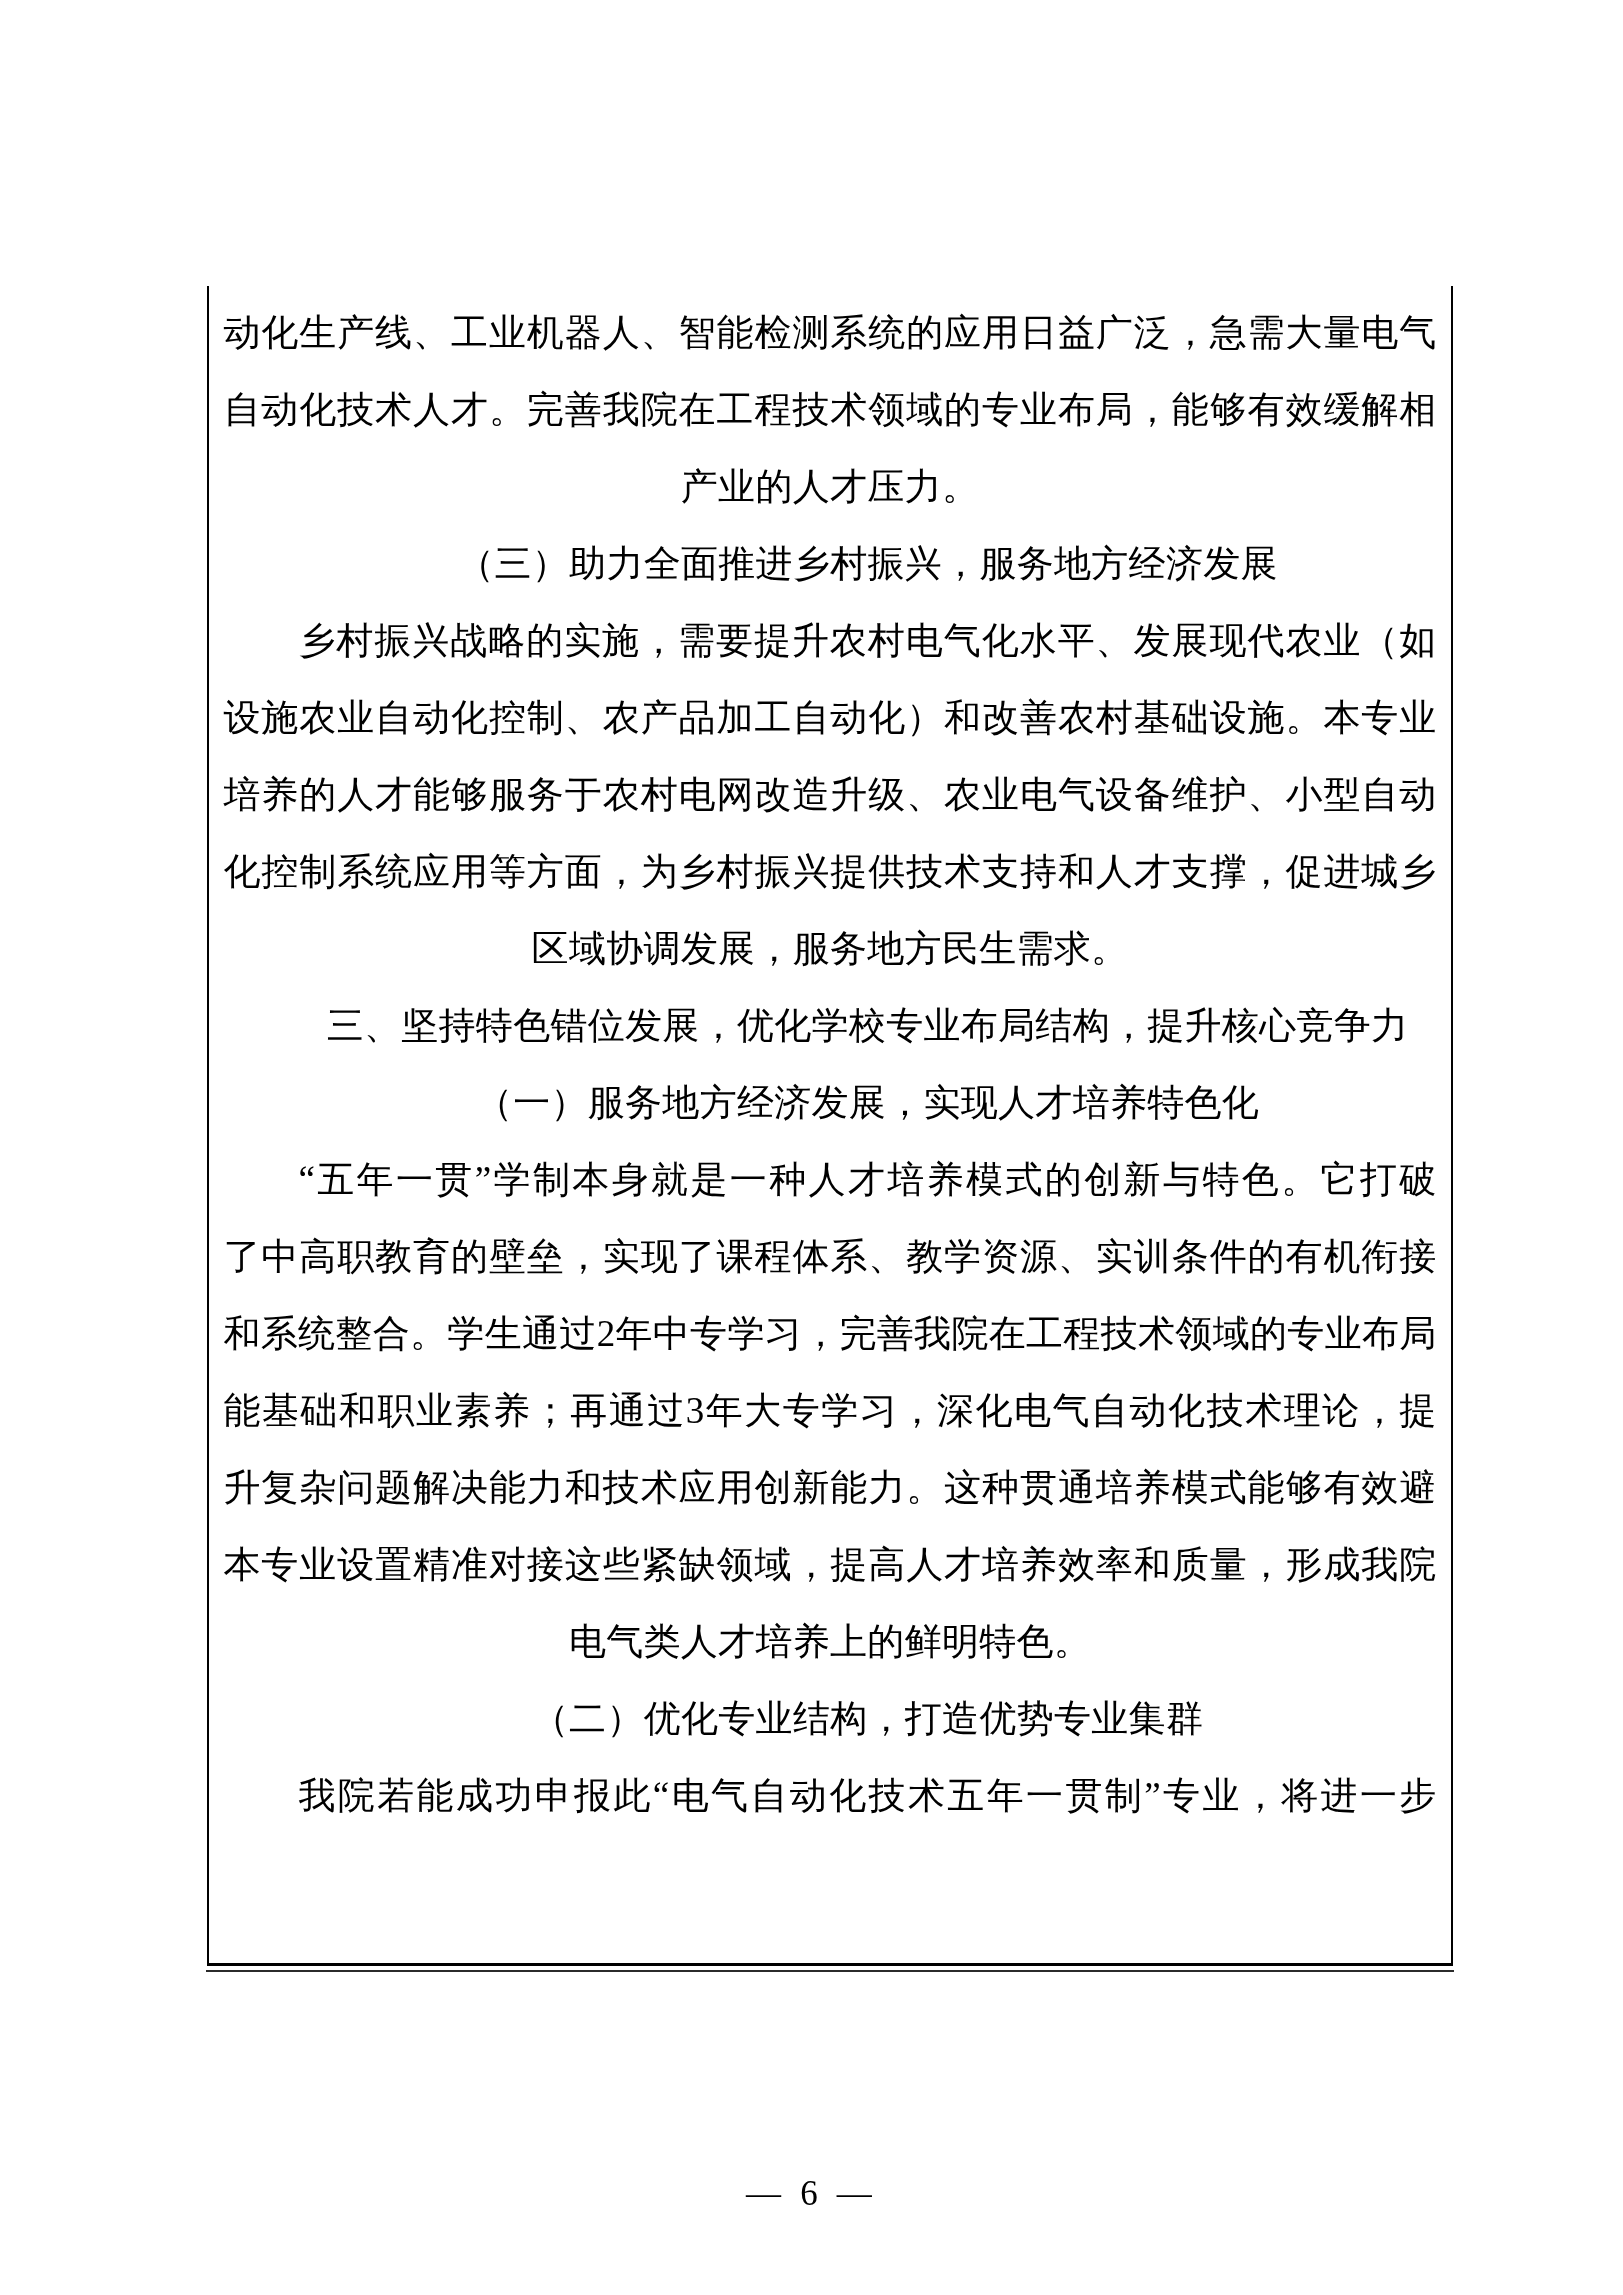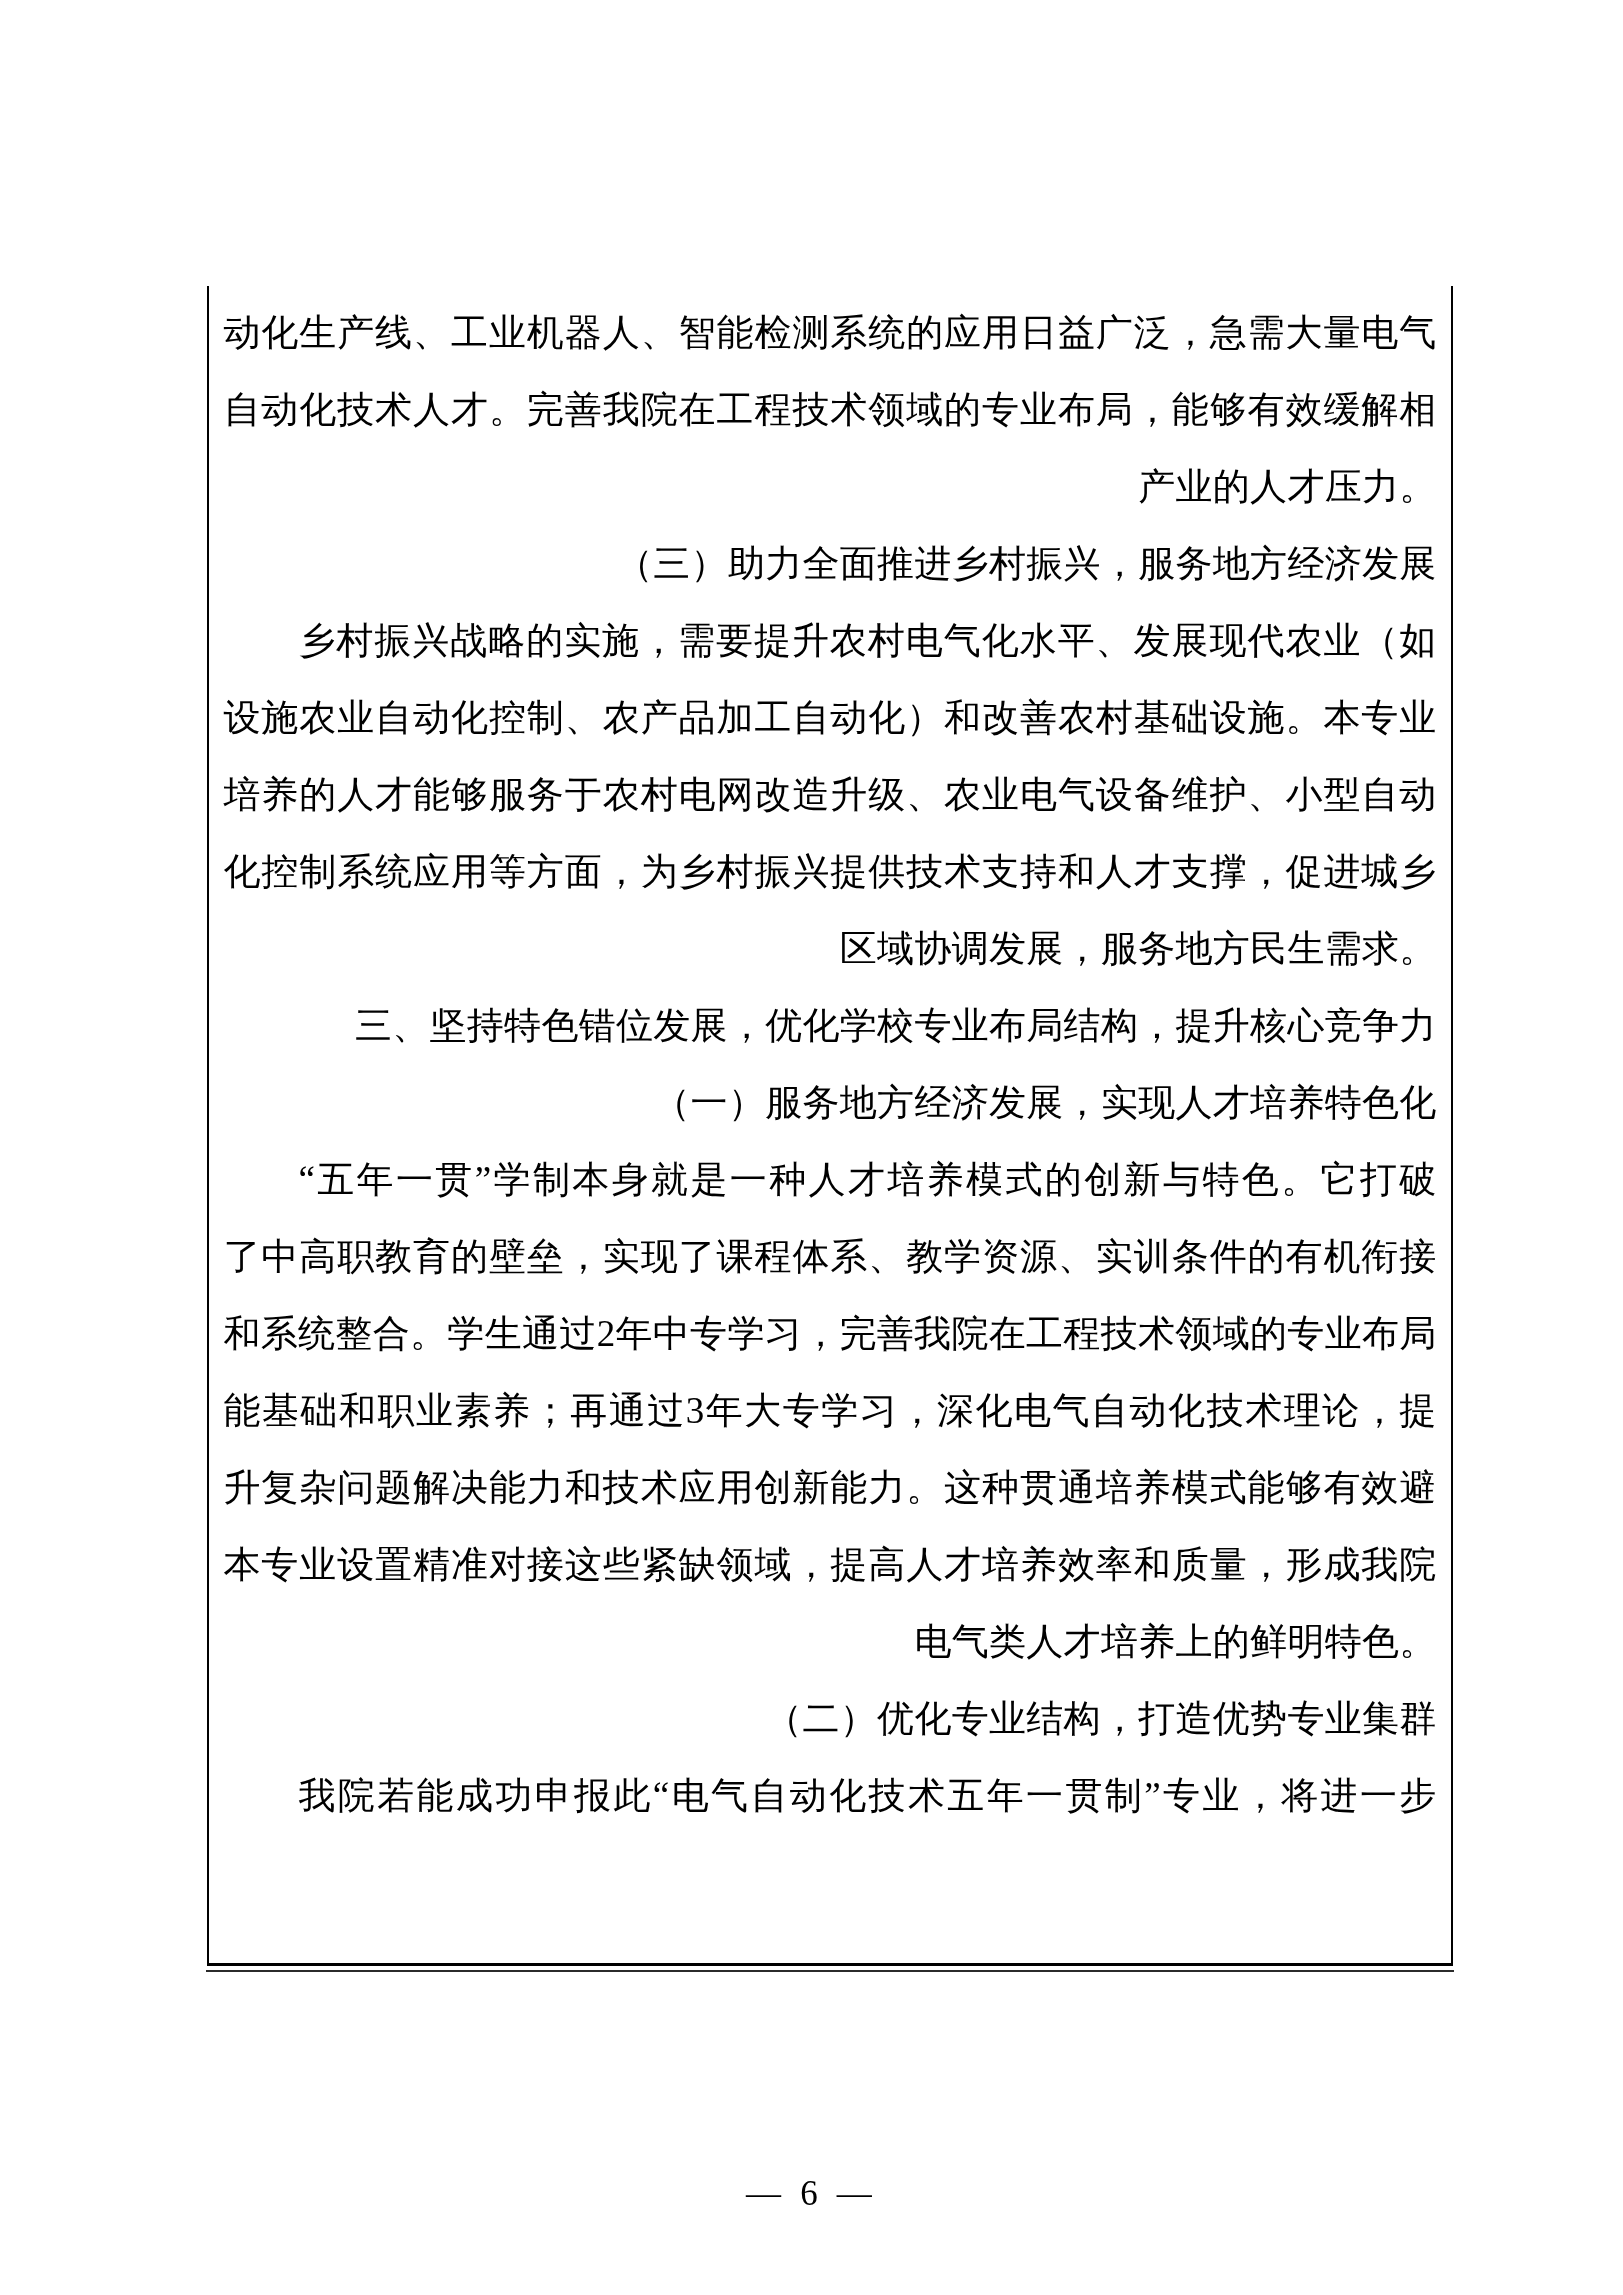--- a/index.html
+++ b/index.html
@@ -39,21 +39,21 @@
     background: #2b2b2b;
   }
   .text-area {
     padding: 7.9px 14.4px 0 14.4px;
   }
   .line {
     font-size: 37px;
     line-height: 77px;
     height: 77px;
     overflow: hidden;
-    text-align: right;
+    text-align: center;
     letter-spacing: 0.3px;
   }
   .line.indent {
     padding-left: 75px; 
   }
   .line.fill {
     text-align: justify;
     text-align-last: justify;
   }
   .footer {

